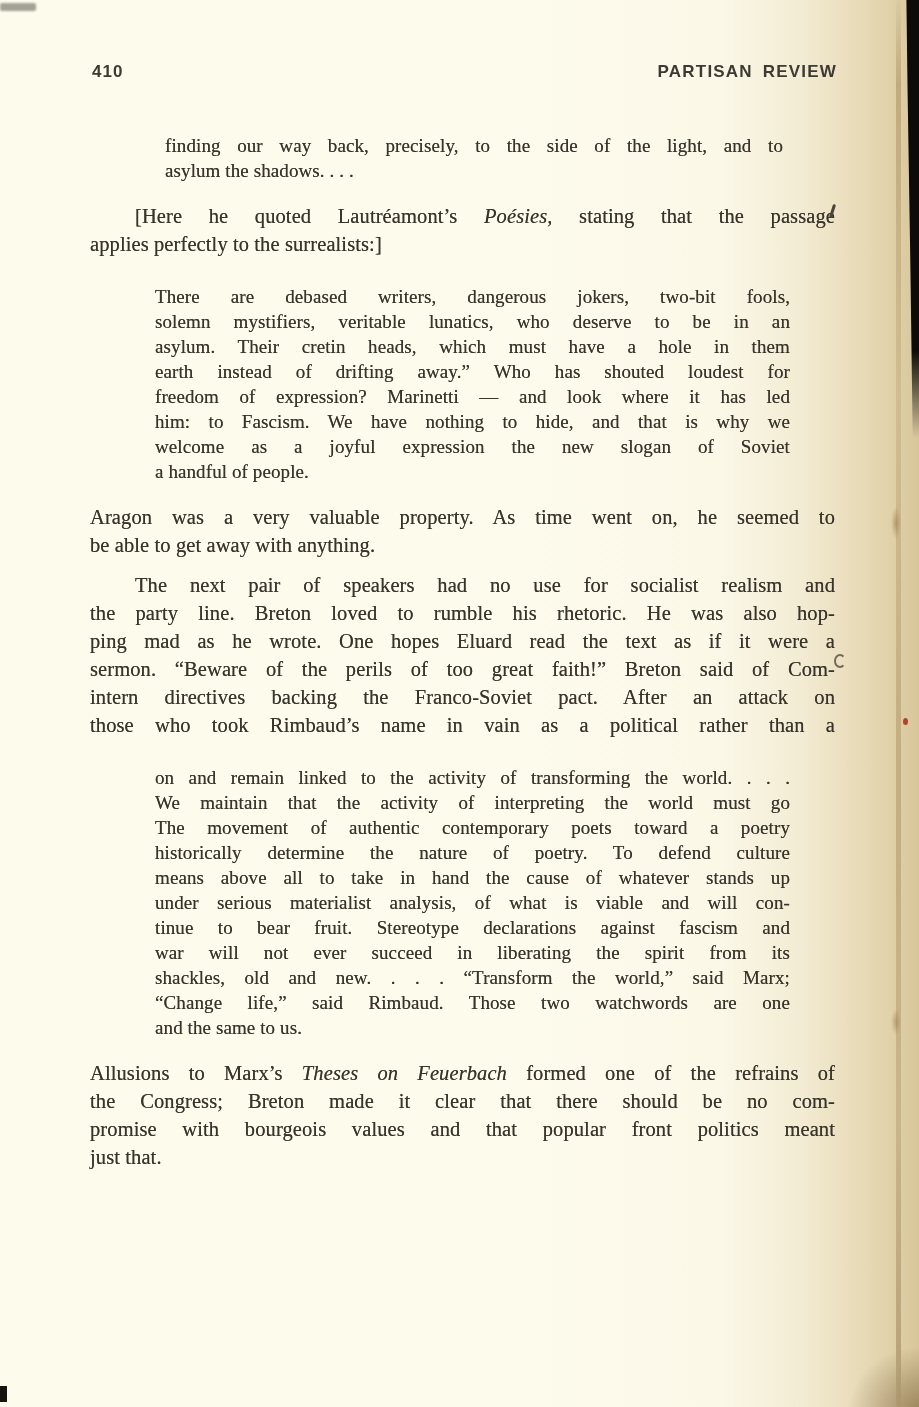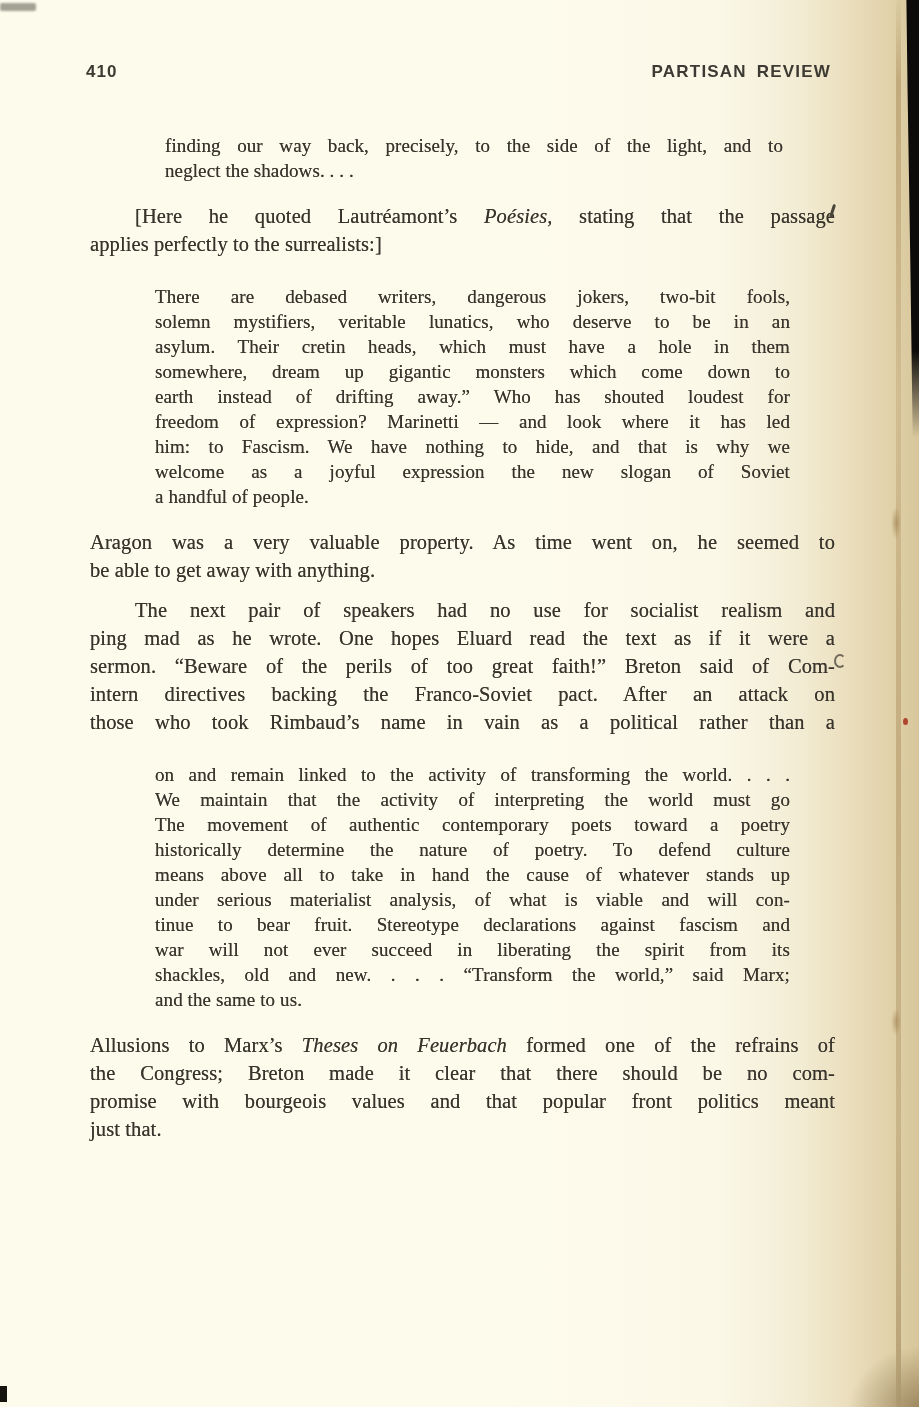--- a/index.html
+++ b/index.html
@@ -8,21 +8,21 @@
     position: relative;
     width: 919px; height: 1407px;
     overflow: hidden;
     background: linear-gradient(90deg,
       var(--paper) 0%, var(--paper) 55%, #fbf8e8 78%,
       #f3ecd4 87%, #e9dcba 93%, #e0d1a9 97%, var(--paper_edge) 100%);
     font-family: "Liberation Serif", serif;
     color: var(--ink);
   }
   .page-header {
-    position: absolute; top: 62px; left: 86px; width: 745px;
+    position: absolute; top: 62px; left: 92px; width: 745px;
     display: flex; justify-content: space-between; align-items: baseline;
     font-family: "Liberation Sans", sans-serif;
     font-weight: bold; font-size: 17px; color: #3c3a33;
   }
   .page-header .pagenum { letter-spacing: 1px; }
   .page-header .journal { letter-spacing: 1.2px; word-spacing: 4px; text-align: right; }
   .text-column {
     position: absolute; top: 120px; left: 90px; width: 745px;
     font-size: 20.5px; line-height: 28px; letter-spacing: 0.1px;
     text-shadow: 0 0 0.5px rgba(56,52,44,0.75);
@@ -85,58 +85,59 @@
 <div class="page">
 
   <div class="page-header">
     <span class="pagenum">410</span>
     <span class="journal">PARTISAN REVIEW</span>
   </div>
 
   <div class="text-column">
       <div class="block quote extra">
         <div class="line"><span>finding our way back, precisely, to the side of the light, and to</span></div>
-        <div class="line last"><span>neglect the shadows. . . .</span></div>
+        <div class="line last"><span>asylum the shadows. . . .</span></div>
       </div>
       <div class="block para">
         <div class="line indent"><span>[Here he quoted Lautréamont’s </span><span class="it">Poésies,</span><span> stating that the passage</span></div>
         <div class="line last"><span>applies perfectly to the surrealists:]</span></div>
       </div>
       <div class="block quote">
         <div class="line"><span>There are debased writers, dangerous jokers, two-bit fools,</span></div>
         <div class="line"><span>solemn mystifiers, veritable lunatics, who deserve to be in an</span></div>
         <div class="line"><span>asylum. Their cretin heads, which must have a hole in them</span></div>
-        <div class="line"><span>somewhere, dream up gigantic monsters which come down to</span></div>
         <div class="line"><span>earth instead of drifting away.” Who has shouted loudest for</span></div>
         <div class="line"><span>freedom of expression? Marinetti — and look where it has led</span></div>
         <div class="line"><span>him: to Fascism. We have nothing to hide, and that is why we</span></div>
         <div class="line"><span>welcome as a joyful expression the new slogan of Soviet</span></div>
         <div class="line last"><span>a handful of people.</span></div>
       </div>
       <div class="block para">
         <div class="line"><span>Aragon was a very valuable property. As time went on, he seemed to</span></div>
         <div class="line last"><span>be able to get away with anything.</span></div>
       </div>
       <div class="block para">
         <div class="line indent"><span>The next pair of speakers had no use for socialist realism and</span></div>
+        <div class="line"><span>the party line. Breton loved to rumble his rhetoric. He was also hop-</span></div>
         <div class="line"><span>ping mad as he wrote. One hopes Eluard read the text as if it were a</span></div>
         <div class="line"><span>sermon. “Beware of the perils of too great faith!” Breton said of Com-</span></div>
         <div class="line"><span>intern directives backing the Franco-Soviet pact. After an attack on</span></div>
         <div class="line"><span>those who took Rimbaud’s name in vain as a political rather than a</span></div>
       </div>
       <div class="block quote">
         <div class="line"><span>on and remain linked to the activity of transforming the world. . . .</span></div>
         <div class="line"><span>We maintain that the activity of interpreting the world must go</span></div>
         <div class="line"><span>The movement of authentic contemporary poets toward a poetry</span></div>
         <div class="line"><span>historically determine the nature of poetry. To defend culture</span></div>
         <div class="line"><span>means above all to take in hand the cause of whatever stands up</span></div>
         <div class="line"><span>under serious materialist analysis, of what is viable and will con-</span></div>
         <div class="line"><span>tinue to bear fruit. Stereotype declarations against fascism and</span></div>
         <div class="line"><span>war will not ever succeed in liberating the spirit from its</span></div>
         <div class="line"><span>shackles, old and new. . . . “Transform the world,” said Marx;</span></div>
+        <div class="line"><span>“Change life,” said Rimbaud. Those two watchwords are one</span></div>
         <div class="line last"><span>and the same to us.</span></div>
       </div>
       <div class="block para">
         <div class="line"><span>Allusions to Marx’s </span><span class="it">Theses on Feuerbach</span><span> formed one of the refrains of</span></div>
         <div class="line"><span>the Congress; Breton made it clear that there should be no com-</span></div>
         <div class="line"><span>promise with bourgeois values and that popular front politics meant</span></div>
         <div class="line last"><span>just that.</span></div>
       </div>
     </div>
 

